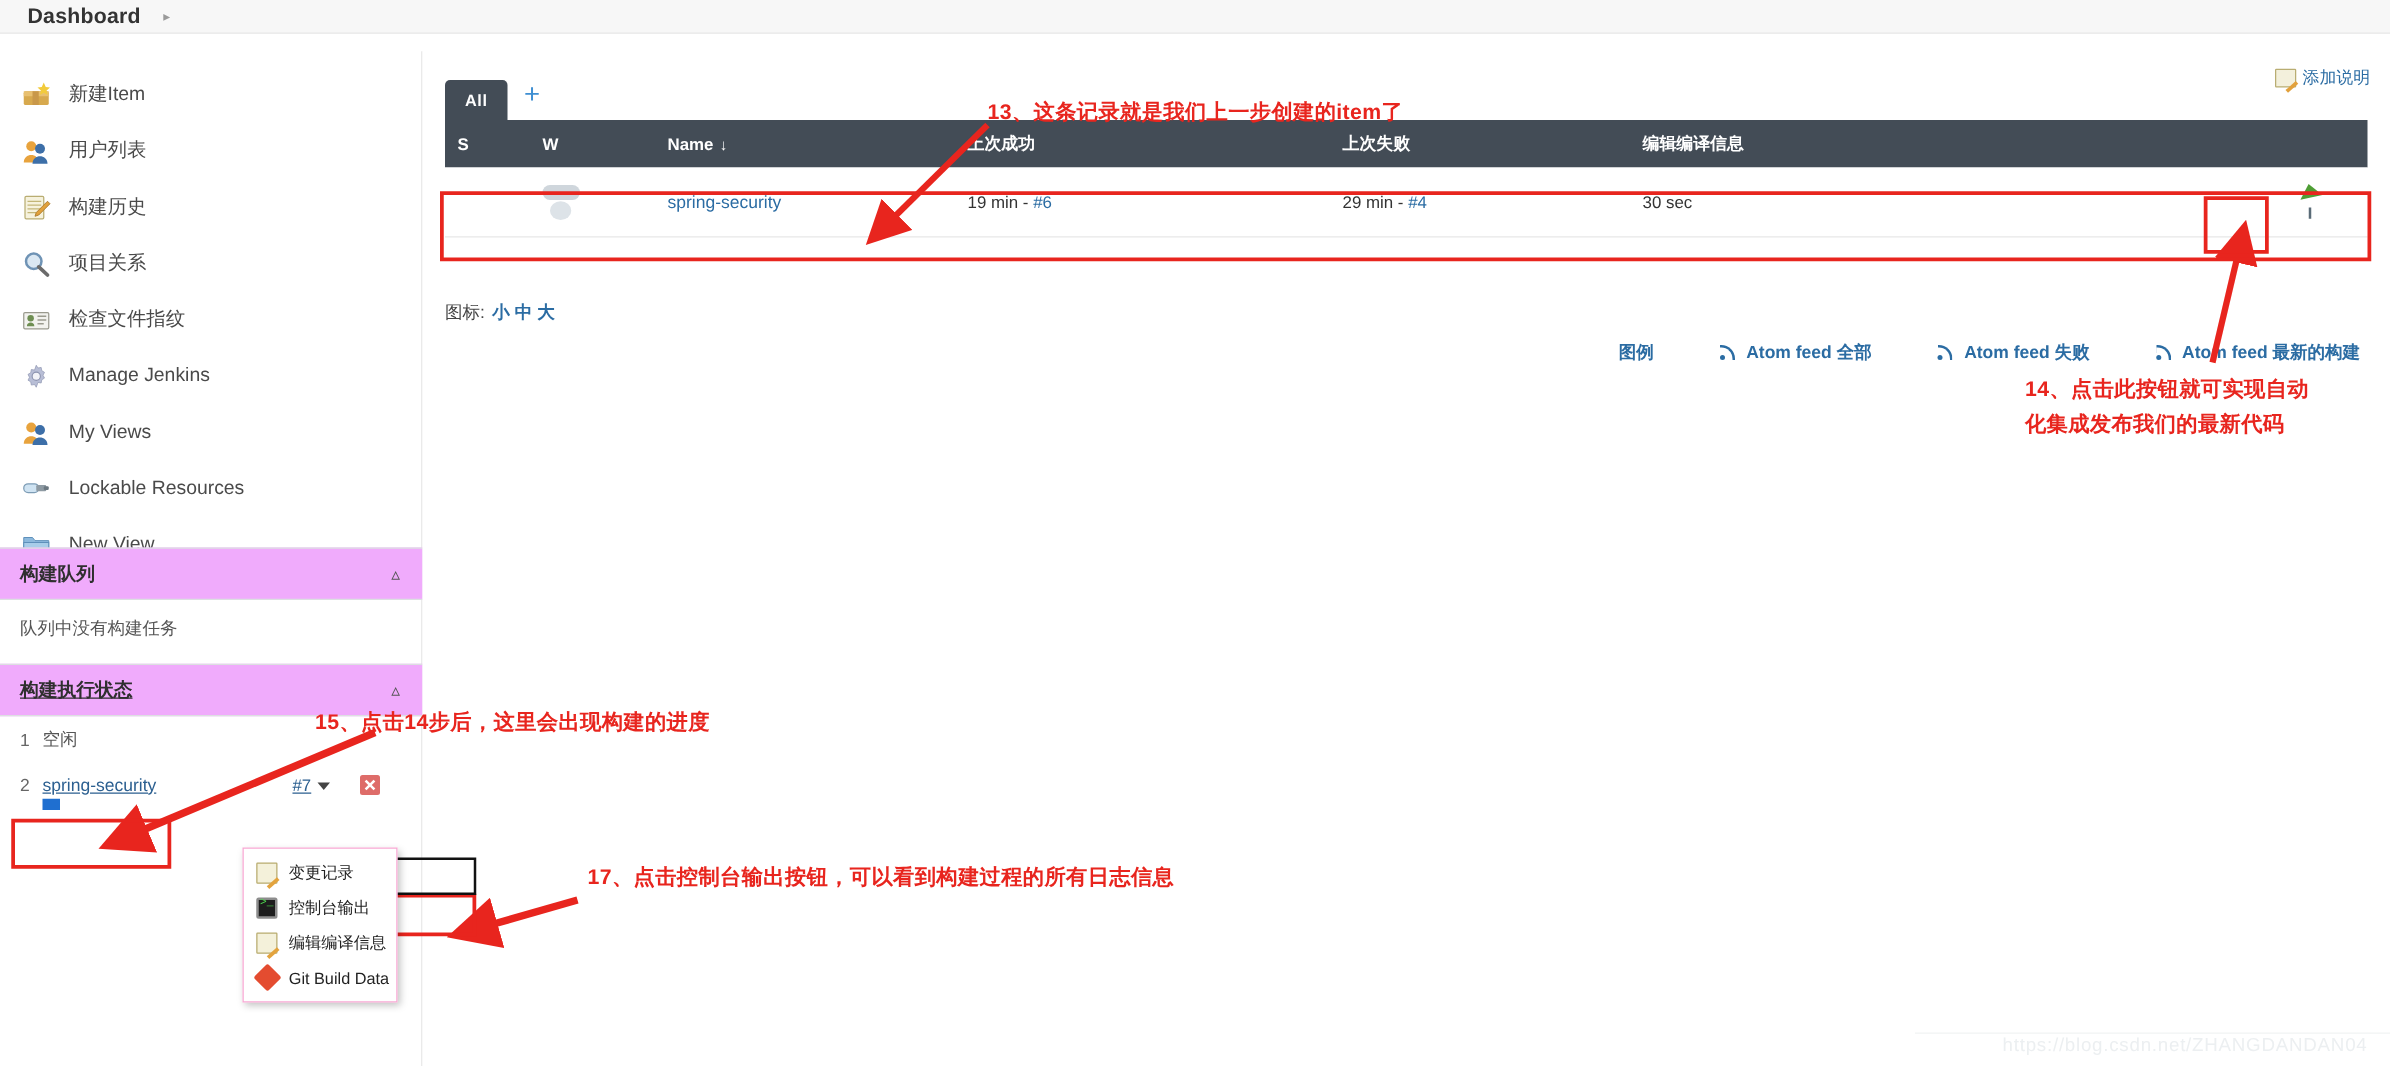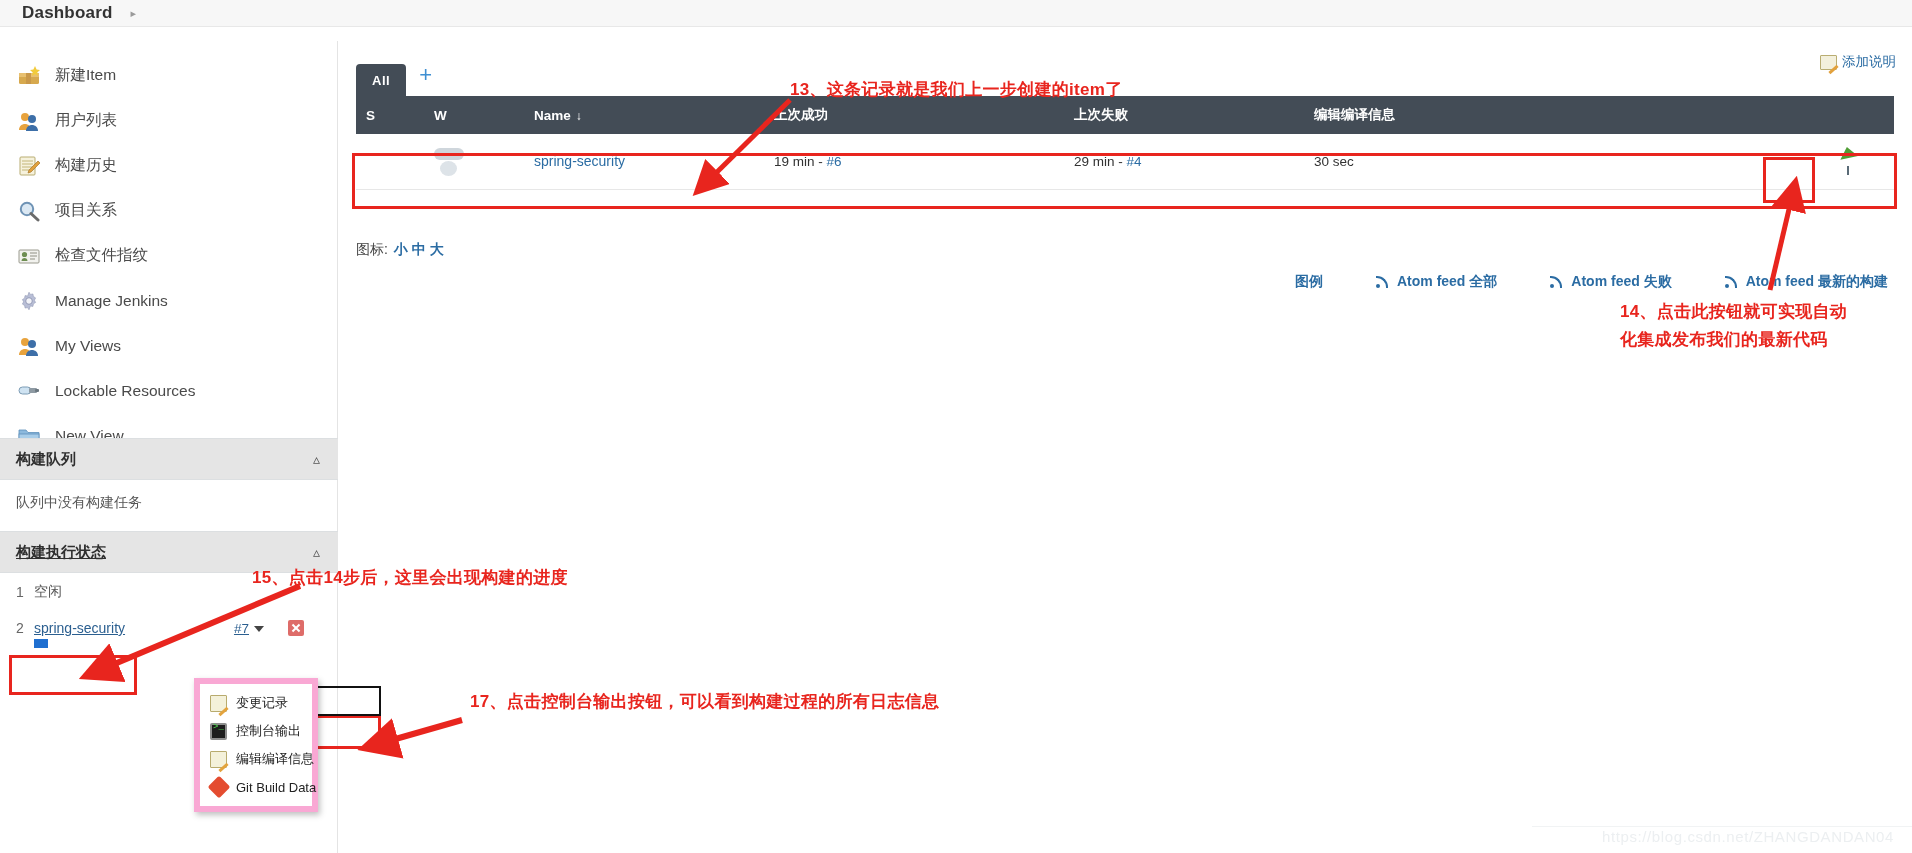--- a/index.html
+++ b/index.html
@@ -38,21 +38,21 @@
   }
   .nav-icon {
     width: 26px; height: 26px; margin-right: 13px; flex: 0 0 26px;
     display: flex; align-items: center; justify-content: center;
     position: relative;
   }
   .nav-label { font-size: 15.5px; color: #4a4a4a; white-space: nowrap; }
 
   
   .panel-head {
-    background: #e5e5e5; border-top: 1px solid #dcdfe1; border-bottom: 1px solid #dcdfe1;
+    background: #f0abfc; border-top: 1px solid #dcdfe1; border-bottom: 1px solid #dcdfe1;
     height: 42px; display: flex; align-items: center; justify-content: space-between;
     padding: 0 18px 0 16px;
   }
   .panel-title { font-size: 15px; font-weight: bold; color: #2f2f2f; }
   .panel-title.ul { text-decoration: underline; }
   .chev { color: #555; font-size: 14px; font-weight: bold; }
   .panel-body { padding: 14px 16px; font-size: 14px; color: #555; }
 
   .exec-row {
     display: flex; align-items: center; padding: 6px 16px; height: 38px;
@@ -182,21 +182,21 @@
     position: relative; border-radius: 1px;
   }
   .adddesc-ico:after {
     content: ""; position: absolute; right: -3px; bottom: -2px; width: 11px; height: 3px;
     background: #e2a13c; transform: rotate(-42deg);
   }
 
   
   .ctxmenu {
     position: absolute; left: 194px; top: 678px; width: 124px;
-    background: #fff; border: 6px solid #f9a8d4; box-shadow: 2px 3px 6px rgba(0,0,0,.25);
+    background: #fff; border: 1px solid #f9a8d4; box-shadow: 2px 3px 6px rgba(0,0,0,.25);
     padding: 5px 0; z-index: 30;
   }
   .ctx-item {
     display: flex; align-items: center; height: 28px; padding: 0 10px; gap: 9px;
     font-size: 13px; color: #222; cursor: pointer; white-space: nowrap;
   }
   .ctx-ico { width: 17px; height: 17px; flex: 0 0 17px; position: relative; }
   .ico-note { background: #f4f1da; border: 1px solid #b8ab6e; border-radius: 1px; }
   .ico-note:after {
     content:""; position:absolute; right:-3px; bottom:-2px; width:11px;height:3px;

